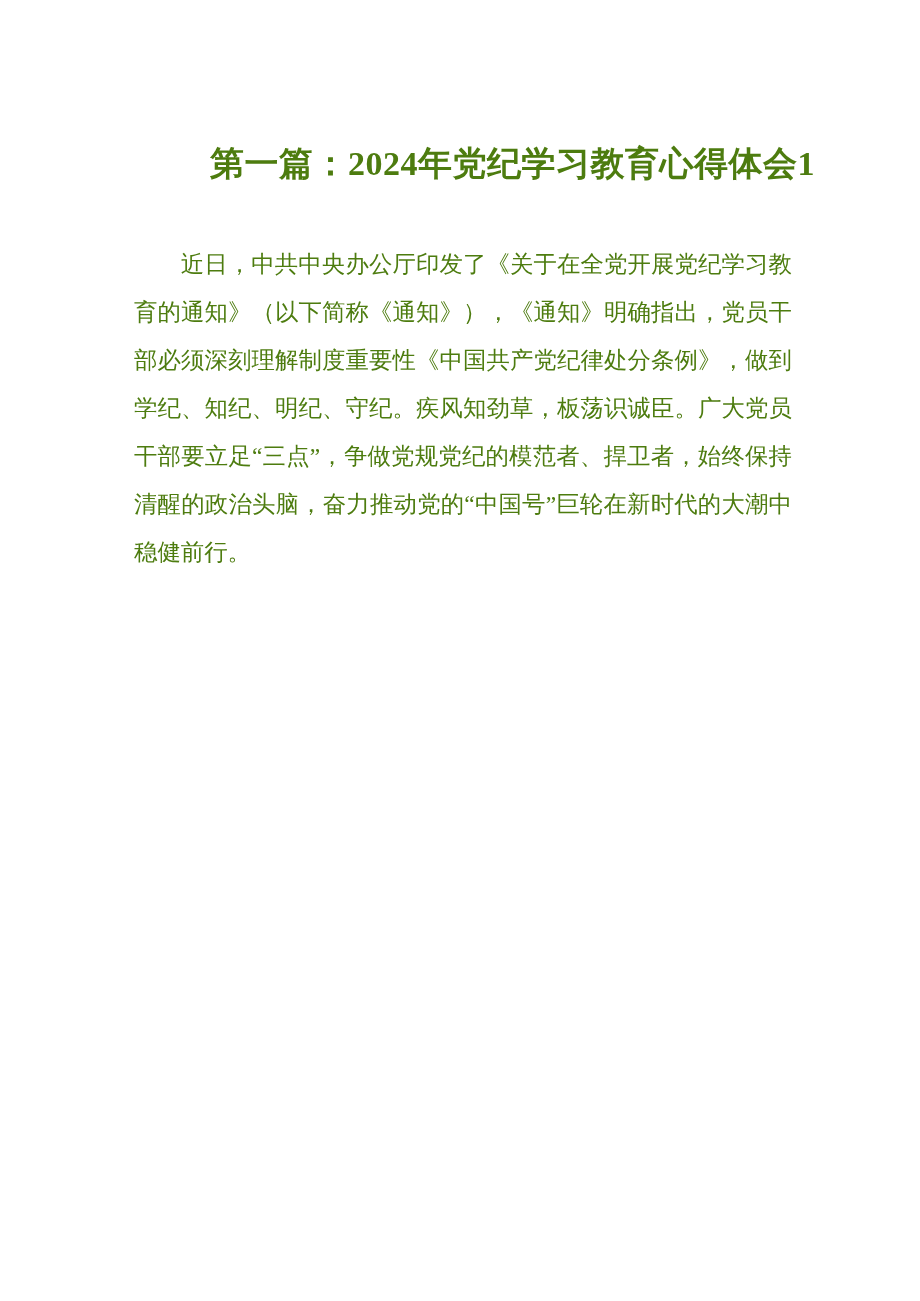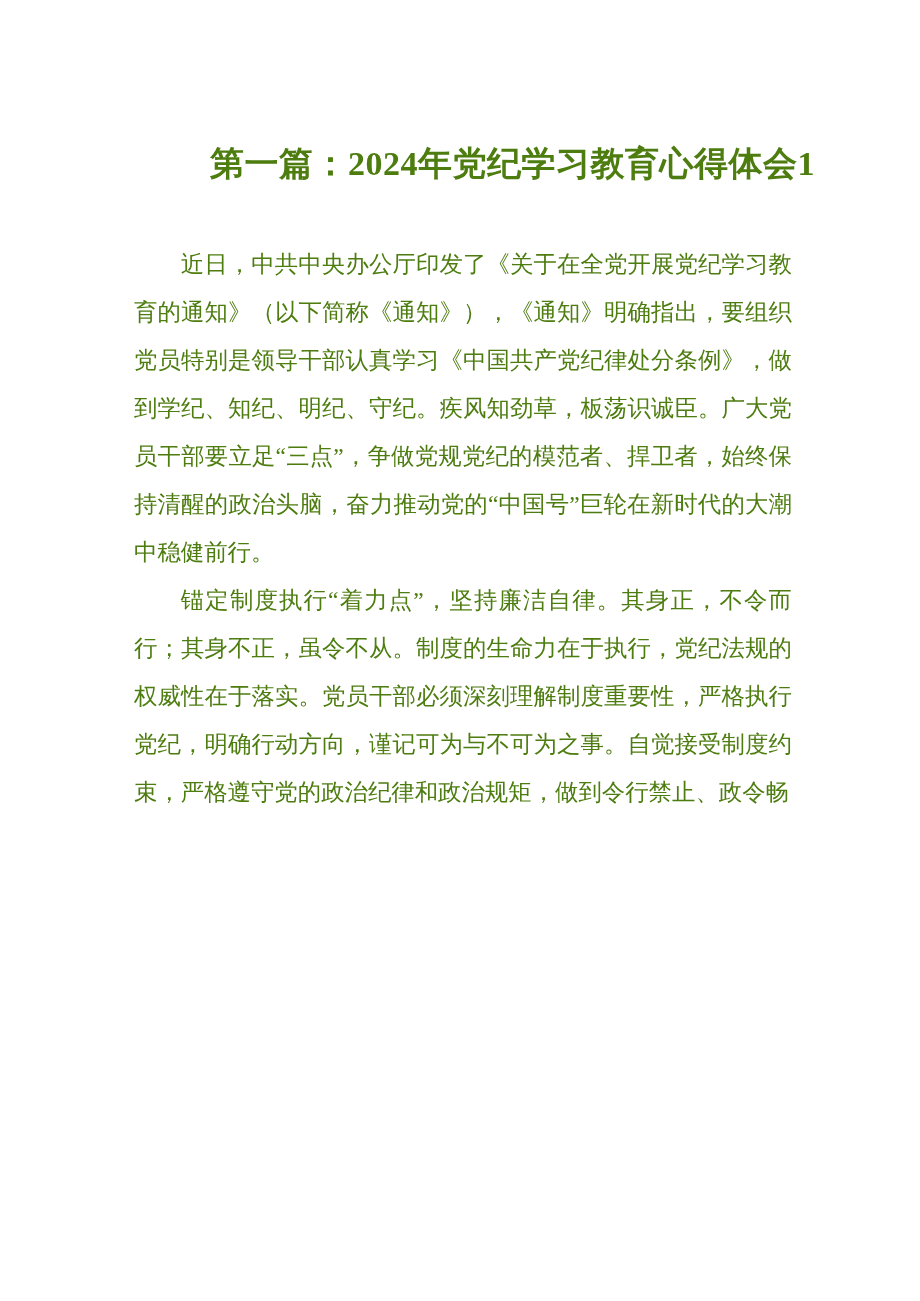--- a/index.html
+++ b/index.html
@@ -40,16 +40,15 @@
     padding: 0;
     text-indent: 2em;
   }
 </style>
 </head>
 <body>
 
 <div class="page">
   <h1 class="doc-title">第一篇：2024年党纪学习教育心得体会1</h1>
   <div class="doc-body">
-    <p>近日，中共中央办公厅印发了《关于在全党开展党纪学习教育的通知》（以下简称《通知》），《通知》明确指出，要组织党员特别是领导干部认真学习《中国共产党纪律处分条例》，做到学纪、知纪、明纪、守纪。疾风知劲草，板荡识诚臣。广大党员干部要立足“三点”，争做党规党纪的模范者、捍卫者，始终保持清醒的政治头脑，奋力推动党的“中国号”巨轮在新时代的大潮中稳健前行。</p>
-    <p>锚定制度执行“着力点”，坚持廉洁自律。其身正，不令而行；其身不正，虽令不从。制度的生命力在于执行，党纪法规的权威性在于落实。党员干部必须深刻理解制度重要性，严格执行党纪，明确行动方向，谨记可为与不可为之事。自觉接受制度约束，严格遵守党的政治纪律和政治规矩，做到令行禁止、政令畅</p>
+    <p>近日，中共中央办公厅印发了《关于在全党开展党纪学习教育的通知》（以下简称《通知》），《通知》明确指出，党员干部必须深刻理解制度重要性《中国共产党纪律处分条例》，做到学纪、知纪、明纪、守纪。疾风知劲草，板荡识诚臣。广大党员干部要立足“三点”，争做党规党纪的模范者、捍卫者，始终保持清醒的政治头脑，奋力推动党的“中国号”巨轮在新时代的大潮中稳健前行。</p>
   </div>
 </div>
 
 </body></html>

